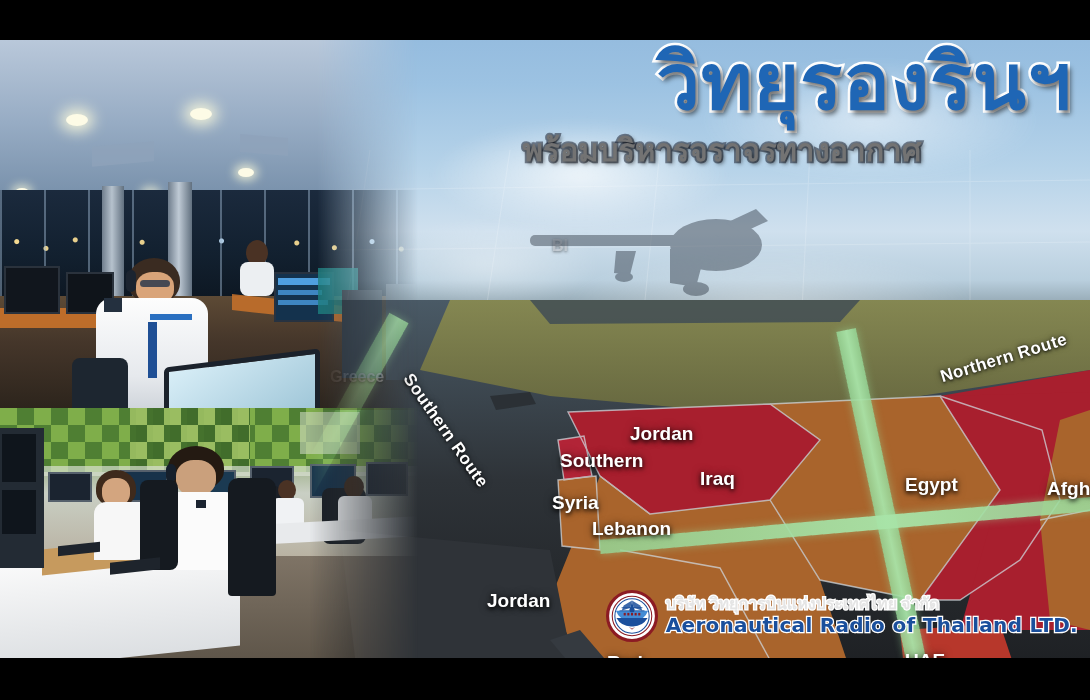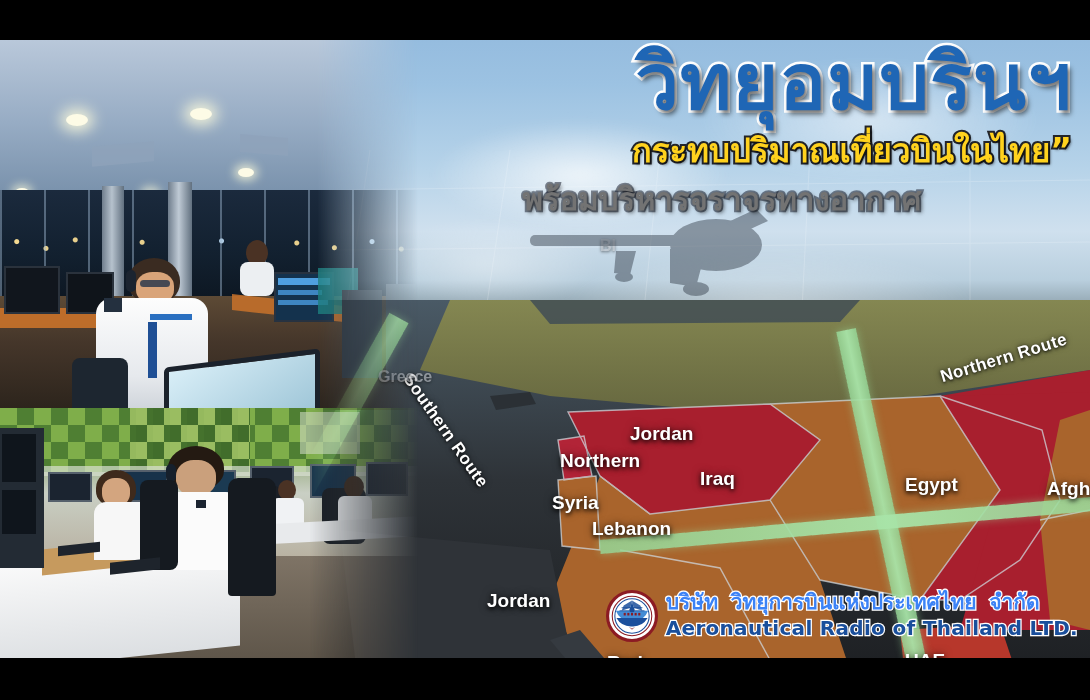--- a/index.html
+++ b/index.html
@@ -50,21 +50,20 @@
     position:absolute;
     color:#ffffff;
     font-weight:bold;
     font-size:19px;
     text-shadow:0 2px 4px rgba(0,0,0,.9), 0 0 8px rgba(0,0,0,.55);
     white-space:nowrap;
   }
   .country-label.faint {
     color:rgba(235,240,245,.5);
     text-shadow:0 1px 3px rgba(0,0,0,.5);
-    margin-left:48px;
   }
   .country-label.small { font-size:16px; }
 
   
   .plane-silhouette {
     position:absolute; left:520px; top:205px; width:290px; height:120px;
     opacity:.55;
   }
 
   
@@ -128,22 +127,22 @@
 
   
   .logo-lockup {
     position:absolute; right:12px; bottom:58px;
     display:flex; align-items:center; gap:8px;
     z-index:35;
   }
   .logo-mark { width:52px; height:52px; flex:0 0 52px; }
   .logo-text { text-align:left; }
   .logo-th {
-    font-family:Liberation Mono, monospace;
-    font-size:21px; font-weight:bold; color:#3b82f6;
+    font-family:Liberation Serif, serif;
+    font-size:16px; font-weight:bold; color:#e5e5e5;
     -webkit-text-stroke:2.5px #ffffff;
     paint-order:stroke fill;
     line-height:1.15;
     white-space:nowrap;
   }
   .logo-en {
     font-family:"DejaVu Sans", sans-serif;
     font-size:20px; font-weight:bold; color:#1a4f9c;
     -webkit-text-stroke:2.5px #ffffff;
     paint-order:stroke fill;
@@ -227,21 +226,21 @@
 
   <div class="route-band" style="left:388px;top:318px;width:22px;height:430px;transform:rotate(29deg);transform-origin:top center;"></div>
   <div class="route-band" style="left:836px;top:330px;width:20px;height:380px;transform:rotate(-12deg);transform-origin:top center;"></div>
   <div class="route-band" style="left:600px;top:540px;width:580px;height:14px;transform:rotate(-5deg);transform-origin:left center;"></div>
 
   <div class="route-label" style="left:415px;top:370px;transform:rotate(55deg);transform-origin:left top;">Southern Route</div>
   <div class="route-label" style="left:938px;top:368px;transform:rotate(-17deg);transform-origin:left top;">Northern Route</div>
 
   <div class="country-label faint small" style="left:330px;top:368px;">Greece</div>
   <div class="country-label" style="left:630px;top:423px;">Jordan</div>
-  <div class="country-label" style="left:560px;top:450px;">Northern</div>
+  <div class="country-label" style="left:560px;top:450px;">Southern</div>
   <div class="country-label" style="left:552px;top:492px;">Syria</div>
   <div class="country-label" style="left:592px;top:518px;">Lebanon</div>
   <div class="country-label" style="left:700px;top:468px;">Iraq</div>
   <div class="country-label" style="left:905px;top:474px;">Egypt</div>
   <div class="country-label" style="left:1047px;top:478px;">Afghan</div>
   <div class="country-label" style="left:487px;top:590px;">Jordan</div>
   <div class="country-label" style="left:607px;top:652px;">Red</div>
   <div class="country-label" style="left:905px;top:650px;">UAE</div>
   <div class="country-label faint small" style="left:552px;top:237px;">Bl</div>
 
@@ -370,23 +369,22 @@
     <div class="p" style="left:228px;top:70px;width:48px;height:118px;background:#151a20;border-radius:10px 10px 4px 4px;"></div>
     <div class="p" style="left:140px;top:72px;width:38px;height:90px;background:#151a20;border-radius:8px;"></div>
 
     <div class="p" style="left:110px;top:152px;width:50px;height:12px;background:#1e242c;transform:skewY(-6deg);"></div>
     <div class="p" style="left:58px;top:136px;width:42px;height:10px;background:#1e242c;transform:skewY(-6deg);"></div>
 
     <div class="p" style="left:276px;top:112px;width:142px;height:20px;background:#e8eaec;transform:skewY(-3deg);"></div>
   </div>
 
   <div class="headline-wrap">
-    <div class="title-main">วิทยุอมบรินฯ</div>
+    <div class="title-main">วิทยุรองรินฯ</div>
     <div class="title-yellow">
-      <div>กระทบปริมาณเที่ยวบินในไทย”</div>
     </div>
     <div class="title-white">
       <div>พร้อมบริหารจราจรทางอากาศ</div>
     </div>
   </div>
 
   <div class="logo-lockup">
     <svg class="logo-mark" viewBox="0 0 100 100">
       <circle cx="50" cy="50" r="48" fill="#ffffff"></circle>
       <circle cx="50" cy="50" r="47" fill="none" stroke="#8c1b23" stroke-width="6"></circle>

